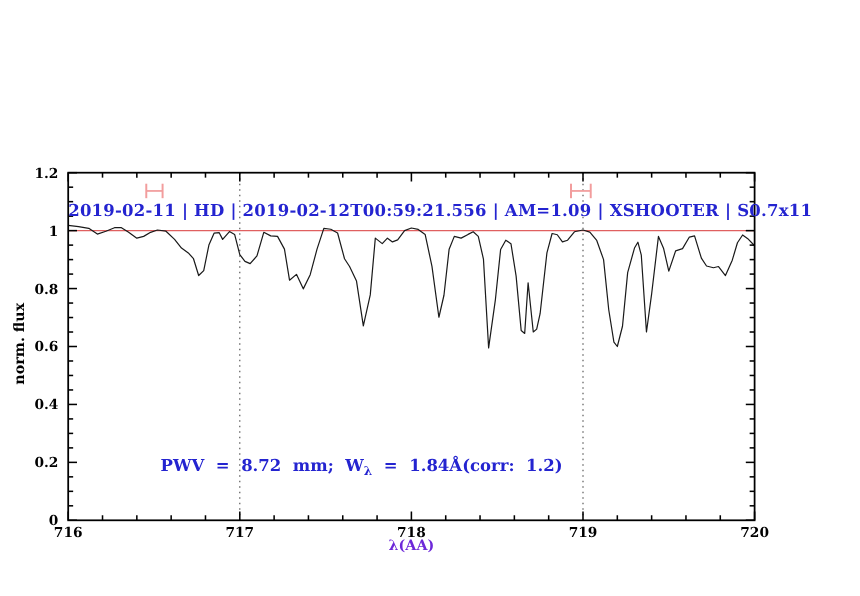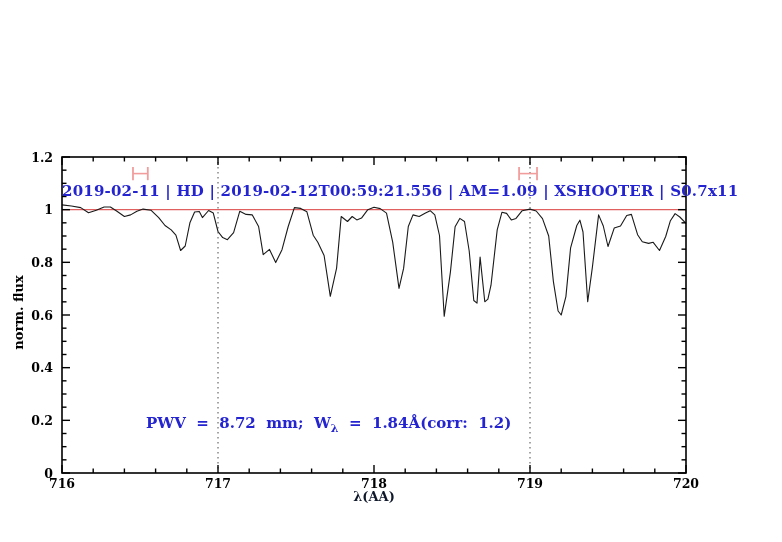--- a/index.html
+++ b/index.html
@@ -11,21 +11,21 @@
     position:absolute;left:62px;top:134px;width:624px;text-align:center;
     font-size:15px;font-weight:600;letter-spacing:0.2px;white-space:pre;margin-top:48px;
   }
   .ylabel{
     position:absolute;left:-27px;top:305px;width:90px;text-align:center;
     transform:rotate(-90deg);transform-origin:center;
     font-size:13px;font-weight:600;color:#000;
   }
   .xlabel{
     position:absolute;left:62px;top:489px;width:624px;text-align:center;
-    font-size:13px;font-weight:600;color:#0f172a;
+    font-size:13px;font-weight:600;color:#6d28d9;
   }
   .annotation{
     position:absolute;left:146px;top:414px;
     font-size:15px;font-weight:600;white-space:pre;
   }
   .annotation .sub{
     font-size:11px;vertical-align:-4px;
   }
   svg{position:absolute;left:0;top:0;}
 </style>

